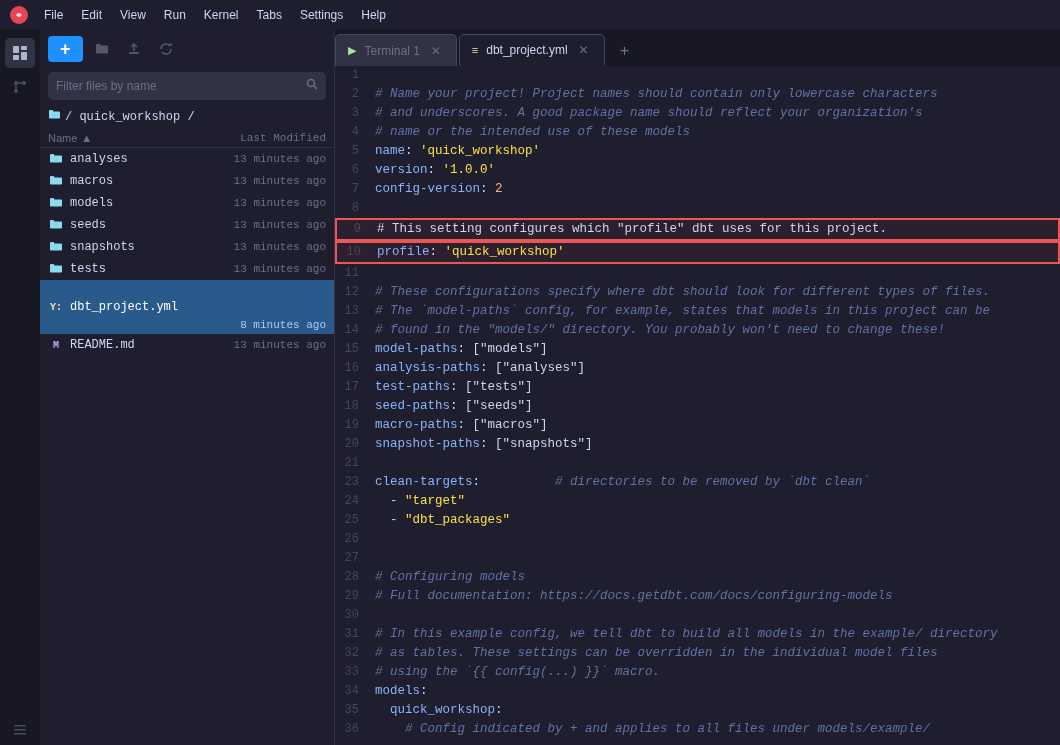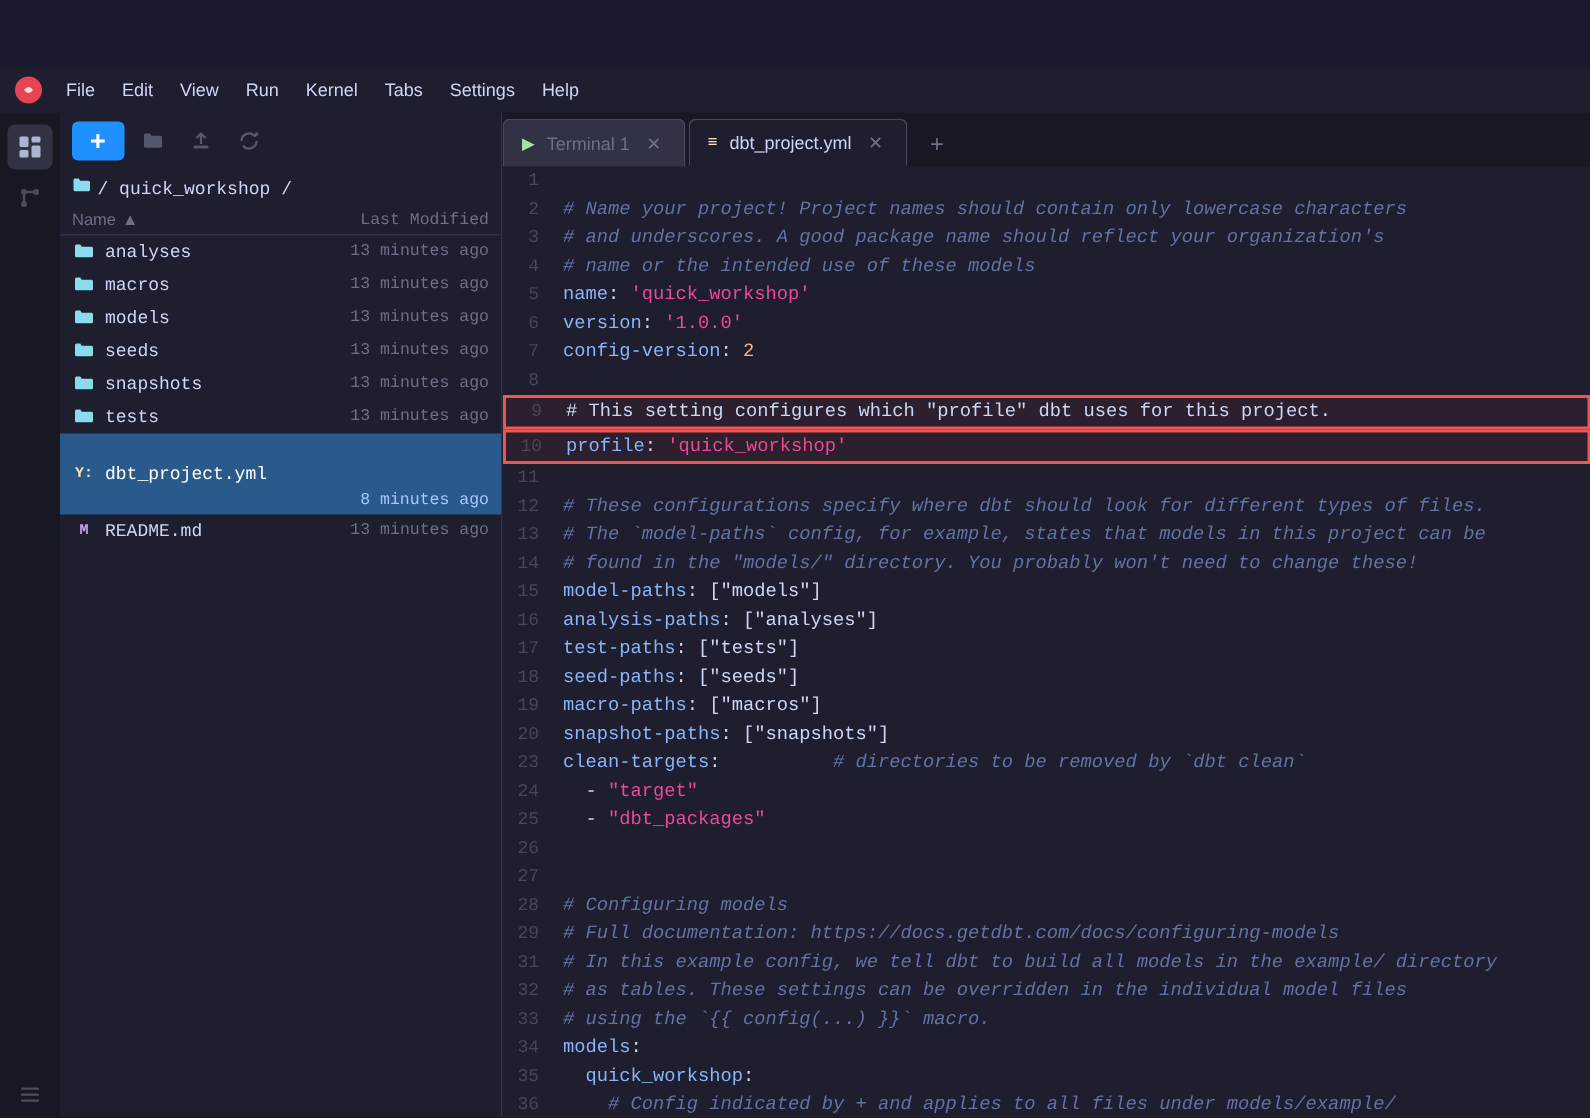--- a/index.html
+++ b/index.html
@@ -17,21 +17,20 @@
 
     
     .titlebar {
       height: 30px;
       background: #1e1e2e;
       display: flex;
       align-items: center;
       padding: 0 10px;
       gap: 8px;
       flex-shrink: 0;
-      margin-top: 45px;
     }
     .titlebar-logo {
       width: 18px;
       height: 18px;
       background: #e64553;
       border-radius: 50%;
       display: flex;
       align-items: center;
       justify-content: center;
       font-size: 10px;
@@ -350,21 +349,21 @@
       flex: 1;
       padding-left: 4px;
       font-size: 12.5px;
       white-space: pre;
       color: #cdd6f4;
     }
 
     
     .c-comment { color: #6272a4; font-style: italic; }
     .c-key { color: #89b4fa; }
-    .c-string { color: #ec4899; text-align: center; }
+    .c-string { color: #fde047; text-align: center; }
     .c-number { color: #fab387; }
     .c-white { color: #cdd6f4; }
 
     
     .highlight-box {
       border: 2px solid #e55;
       background: rgba(220, 50, 50, 0.08);
     }
   </style>
 </head>
@@ -435,20 +434,29 @@
         </svg>
       </button>
       <button class="toolbar-icon-btn">
         <svg width="14" height="14" viewBox="0 0 14 14" fill="none" stroke="currentColor" stroke-width="1.5">
           <path d="M2 7a5 5 0 019-3M12 7a5 5 0 01-9 3" opacity="0.7"></path>
           <path d="M11 4l1-2 1 1" opacity="0.7"></path>
         </svg>
       </button>
     </div>
 
+    <div class="search-box">
+      <input class="search-input" type="text" placeholder="Filter files by name" style="">
+      <span class="search-icon">
+        <svg width="12" height="12" viewBox="0 0 12 12" fill="none" stroke="currentColor" stroke-width="1.5">
+          <circle cx="5" cy="5" r="3.5"></circle>
+          <line x1="8" y1="8" x2="11" y2="11"></line>
+        </svg>
+      </span>
+    </div>
 
     <div class="breadcrumb">
       <span class="breadcrumb-icon">
         <svg width="13" height="13" viewBox="0 0 13 13" fill="#89dceb">
           <path d="M1 3a1 1 0 011-1h2.5l1 1.5H11a1 1 0 011 1v5a1 1 0 01-1 1H2a1 1 0 01-1-1V3z"></path>
         </svg>
       </span>
       <span>/ quick_workshop /</span>
     </div>
 
@@ -619,20 +627,24 @@
         </div>
         <div class="code-line">
           <span class="line-num">19</span>
           <span class="line-content"><span class="c-key">macro-paths</span>: <span class="c-white">[</span>"macros"<span class="c-white">]</span></span>
         </div>
         <div class="code-line">
           <span class="line-num">20</span>
           <span class="line-content"><span class="c-key">snapshot-paths</span>: <span class="c-white">[</span>"snapshots"<span class="c-white">]</span></span>
         </div>
         <div class="code-line">
+          <span class="line-num">21</span>
+          <span class="line-content"></span>
+        </div>
+        <div class="code-line">
           <span class="line-num">23</span>
           <span class="line-content"><span class="c-key">clean-targets</span>:        <span class="c-comment">  # directories to be removed by `dbt clean`</span></span>
         </div>
         <div class="code-line">
           <span class="line-num">24</span>
           <span class="line-content">  - <span class="c-string">"target"</span></span>
         </div>
         <div class="code-line">
           <span class="line-num">25</span>
           <span class="line-content">  - <span class="c-string">"dbt_packages"</span></span>
@@ -647,20 +659,24 @@
         </div>
         <div class="code-line">
           <span class="line-num">28</span>
           <span class="line-content"><span class="c-comment"># Configuring models</span></span>
         </div>
         <div class="code-line">
           <span class="line-num">29</span>
           <span class="line-content"><span class="c-comment"># Full documentation: https://docs.getdbt.com/docs/configuring-models</span></span>
         </div>
         <div class="code-line">
+          <span class="line-num">30</span>
+          <span class="line-content"></span>
+        </div>
+        <div class="code-line">
           <span class="line-num">31</span>
           <span class="line-content"><span class="c-comment"># In this example config, we tell dbt to build all models in the example/ directory</span></span>
         </div>
         <div class="code-line">
           <span class="line-num">32</span>
           <span class="line-content"><span class="c-comment"># as tables. These settings can be overridden in the individual model files</span></span>
         </div>
         <div class="code-line">
           <span class="line-num">33</span>
           <span class="line-content"><span class="c-comment"># using the `{{ config(...) }}` macro.</span></span>

